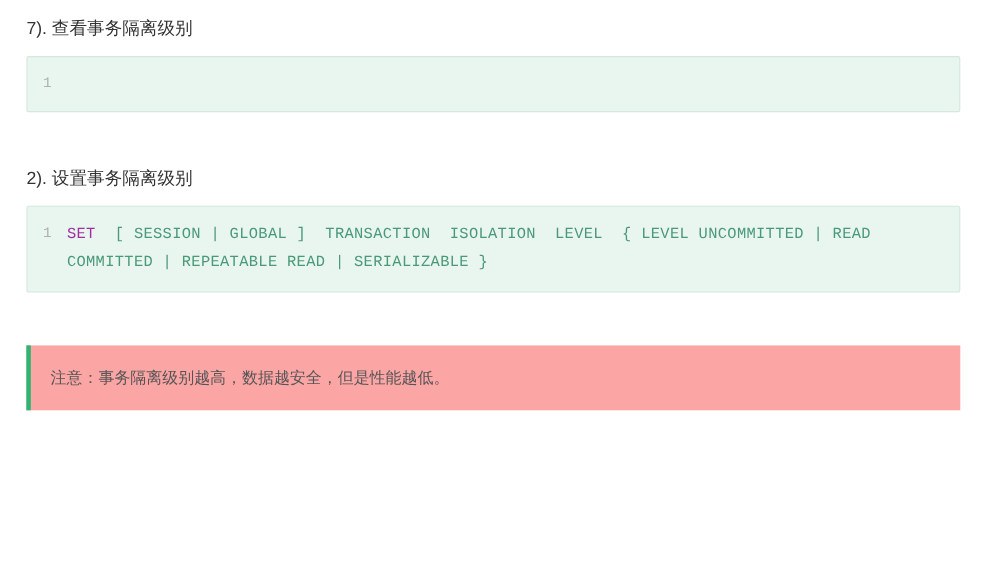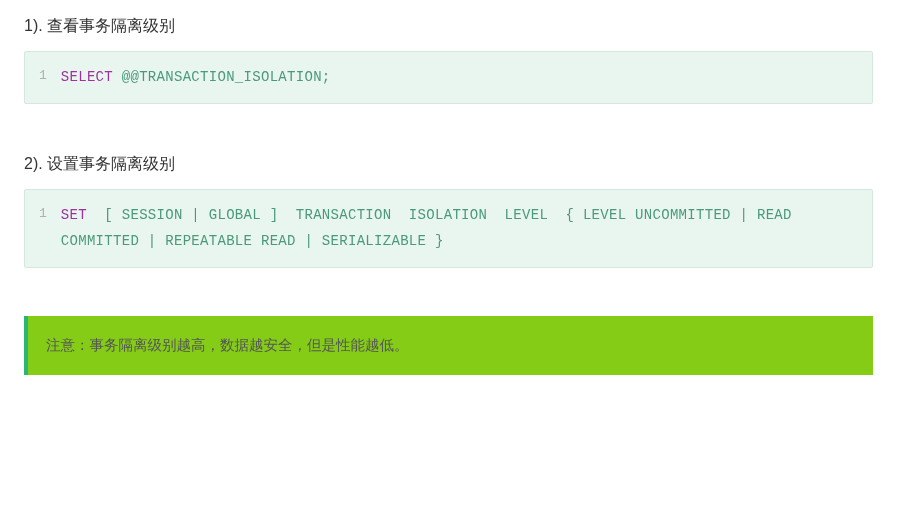--- a/index.html
+++ b/index.html
@@ -53,37 +53,36 @@
     }
     .code-content .keyword {
       color: #a030a0;
       font-weight: normal;
     }
     .code-content .plain {
       color: #4a9a7a;
     }
     .blockquote-note {
       border-left: 4px solid #2bb673;
-      background: #84cc16;
+      background: #fca5a5;
       padding: 20px 18px;
       color: #555;
       font-size: 14.5px;
     }
     .section2 {
       margin-top: 21px;
     }
   </style>
 </head>
 <body>
 
 <div>
-  <p class="section-heading">1). 查看事务隔离级别</p>
+  <p class="section-heading">7). 查看事务隔离级别</p>
   <div class="code-block">
     <div class="line-gutter">1</div>
-    <div class="code-content"><span class="keyword">SELECT</span><span class="plain"> @@TRANSACTION_ISOLATION;</span></div>
   </div>
 </div>
 
 <div class="section2">
   <p class="section-heading">2). 设置事务隔离级别</p>
   <div class="code-block second">
     <div class="line-gutter">1</div>
     <div class="code-content"><span class="keyword">SET</span><span class="plain">  [ SESSION | GLOBAL ]  TRANSACTION  ISOLATION  LEVEL  { LEVEL UNCOMMITTED | READ COMMITTED | REPEATABLE READ | SERIALIZABLE }</span></div>
   </div>
 </div>

